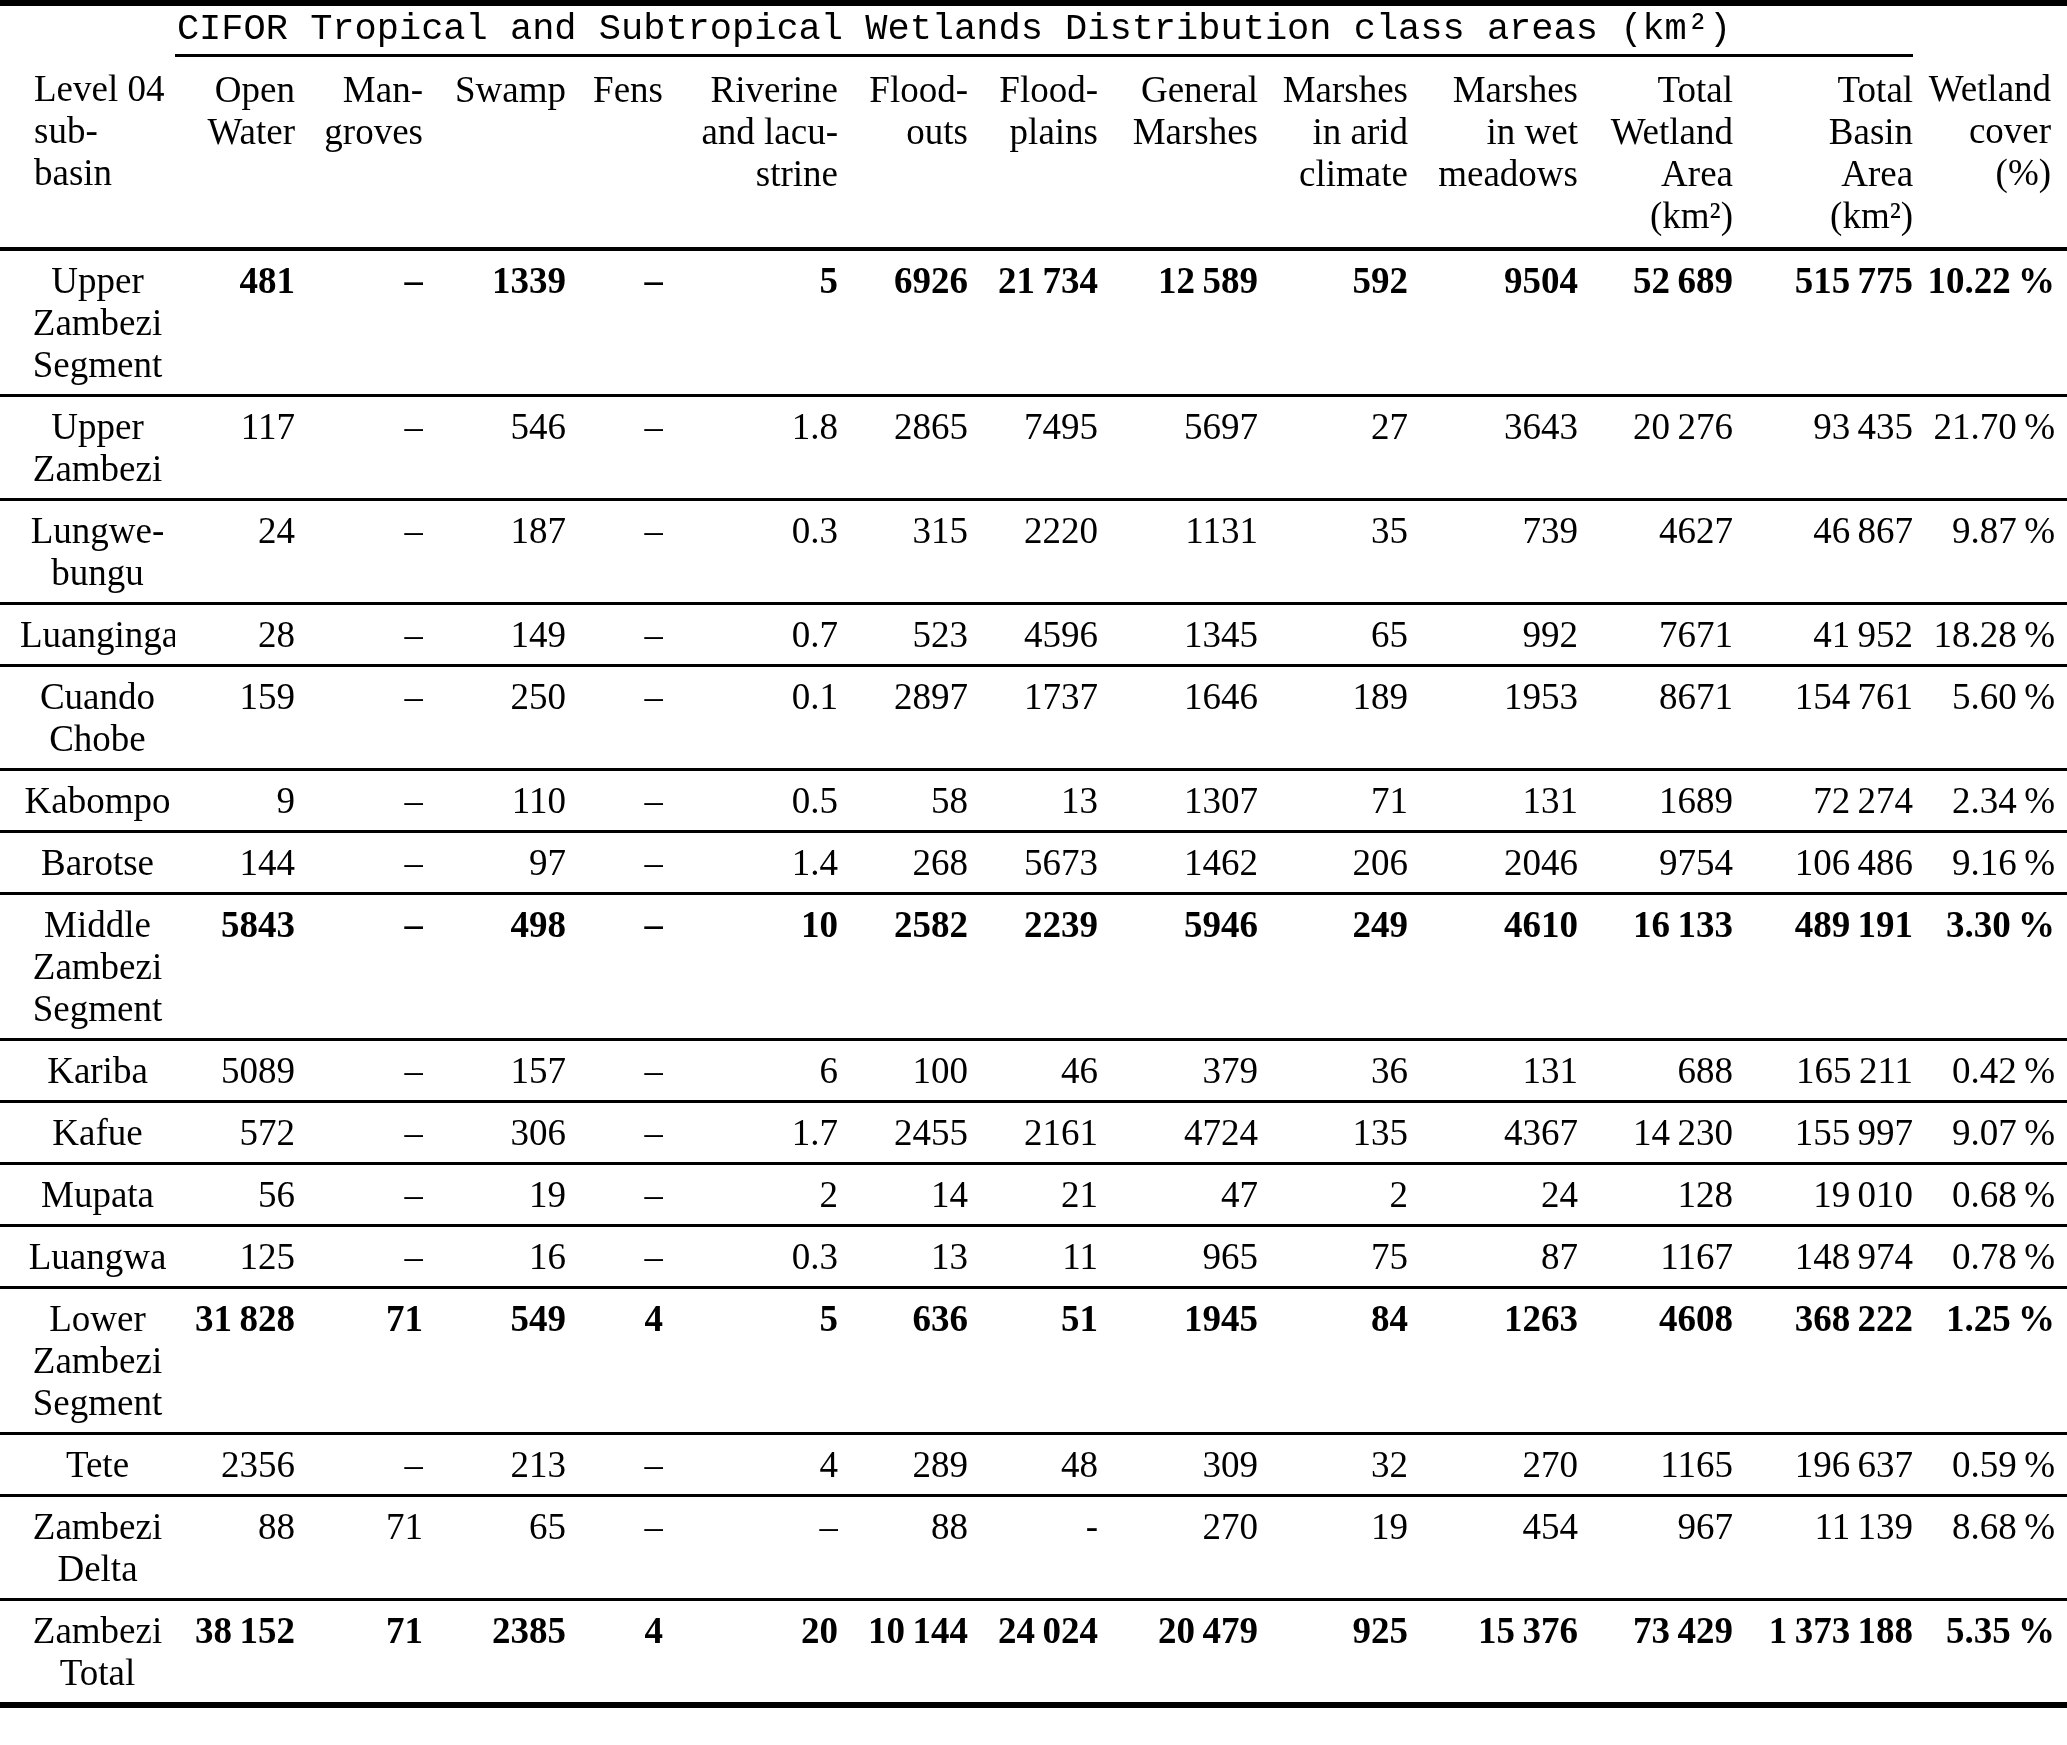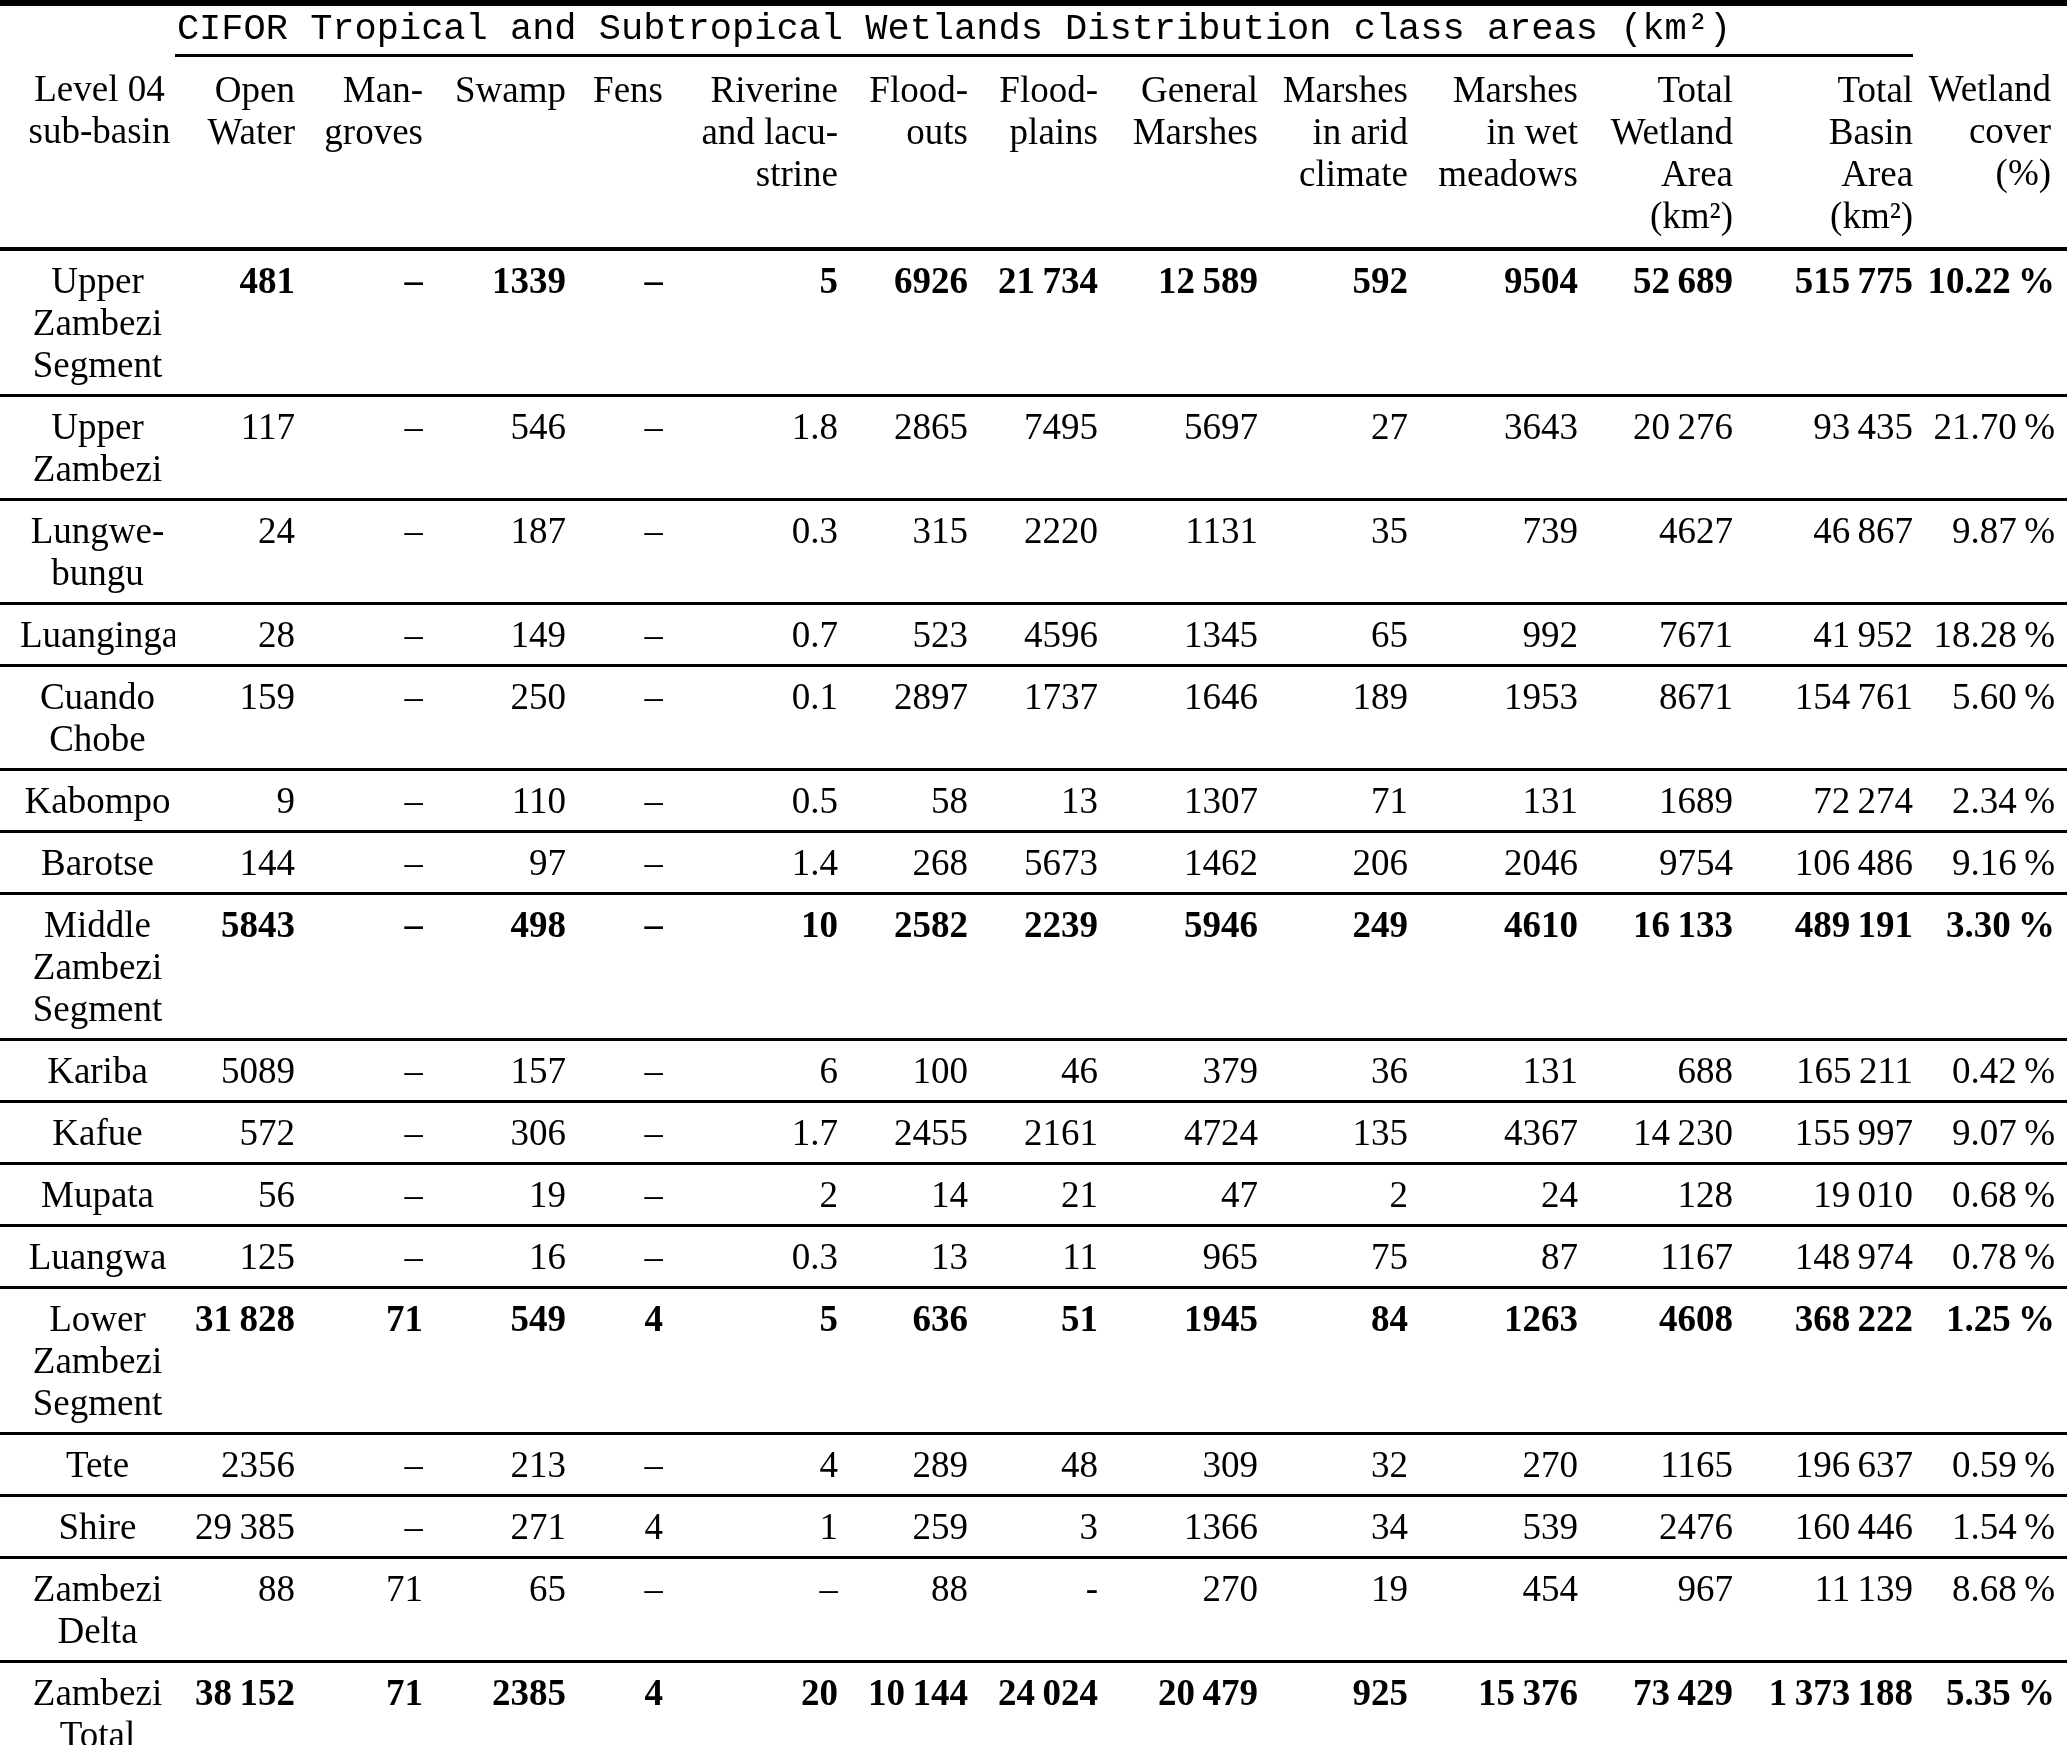--- a/index.html
+++ b/index.html
@@ -37,22 +37,22 @@
     border-bottom: 3px solid #000;
     font-family: Liberation Mono, monospace;
   }
   
   tr.cols th {
     text-align: right;
     padding: 12px 0 10px 0;
     border-bottom: 4px solid #000;
   }
   tr.cols th.label-col {
-    text-align: center;
-    padding-left: 24px;
+    text-align: left;
+    padding-left: 34px;
   }
   tr.cols th.pct { padding-right: 16px; }
   
   tbody tr { border-top: 3px solid #000; }
   tbody td {
     text-align: right;
     padding: 9px 0 8px 0;
   }
   tbody td.label {
     text-align: center;
@@ -354,36 +354,20 @@
           <td>289</td>
           <td>48</td>
           <td>309</td>
           <td>32</td>
           <td>270</td>
           <td>1165</td>
           <td>196 637</td>
           <td class="pct">0.59 %</td>
         </tr>
         <tr>
-          <td class="label">Shire</td>
-          <td>29 385</td>
-          <td>–</td>
-          <td>271</td>
-          <td>4</td>
-          <td>1</td>
-          <td>259</td>
-          <td>3</td>
-          <td>1366</td>
-          <td>34</td>
-          <td>539</td>
-          <td>2476</td>
-          <td>160 446</td>
-          <td class="pct">1.54 %</td>
-        </tr>
-        <tr>
           <td class="label">Zambezi
 Delta</td>
           <td>88</td>
           <td>71</td>
           <td>65</td>
           <td>–</td>
           <td>–</td>
           <td>88</td>
           <td>-</td>
           <td>270</td>

